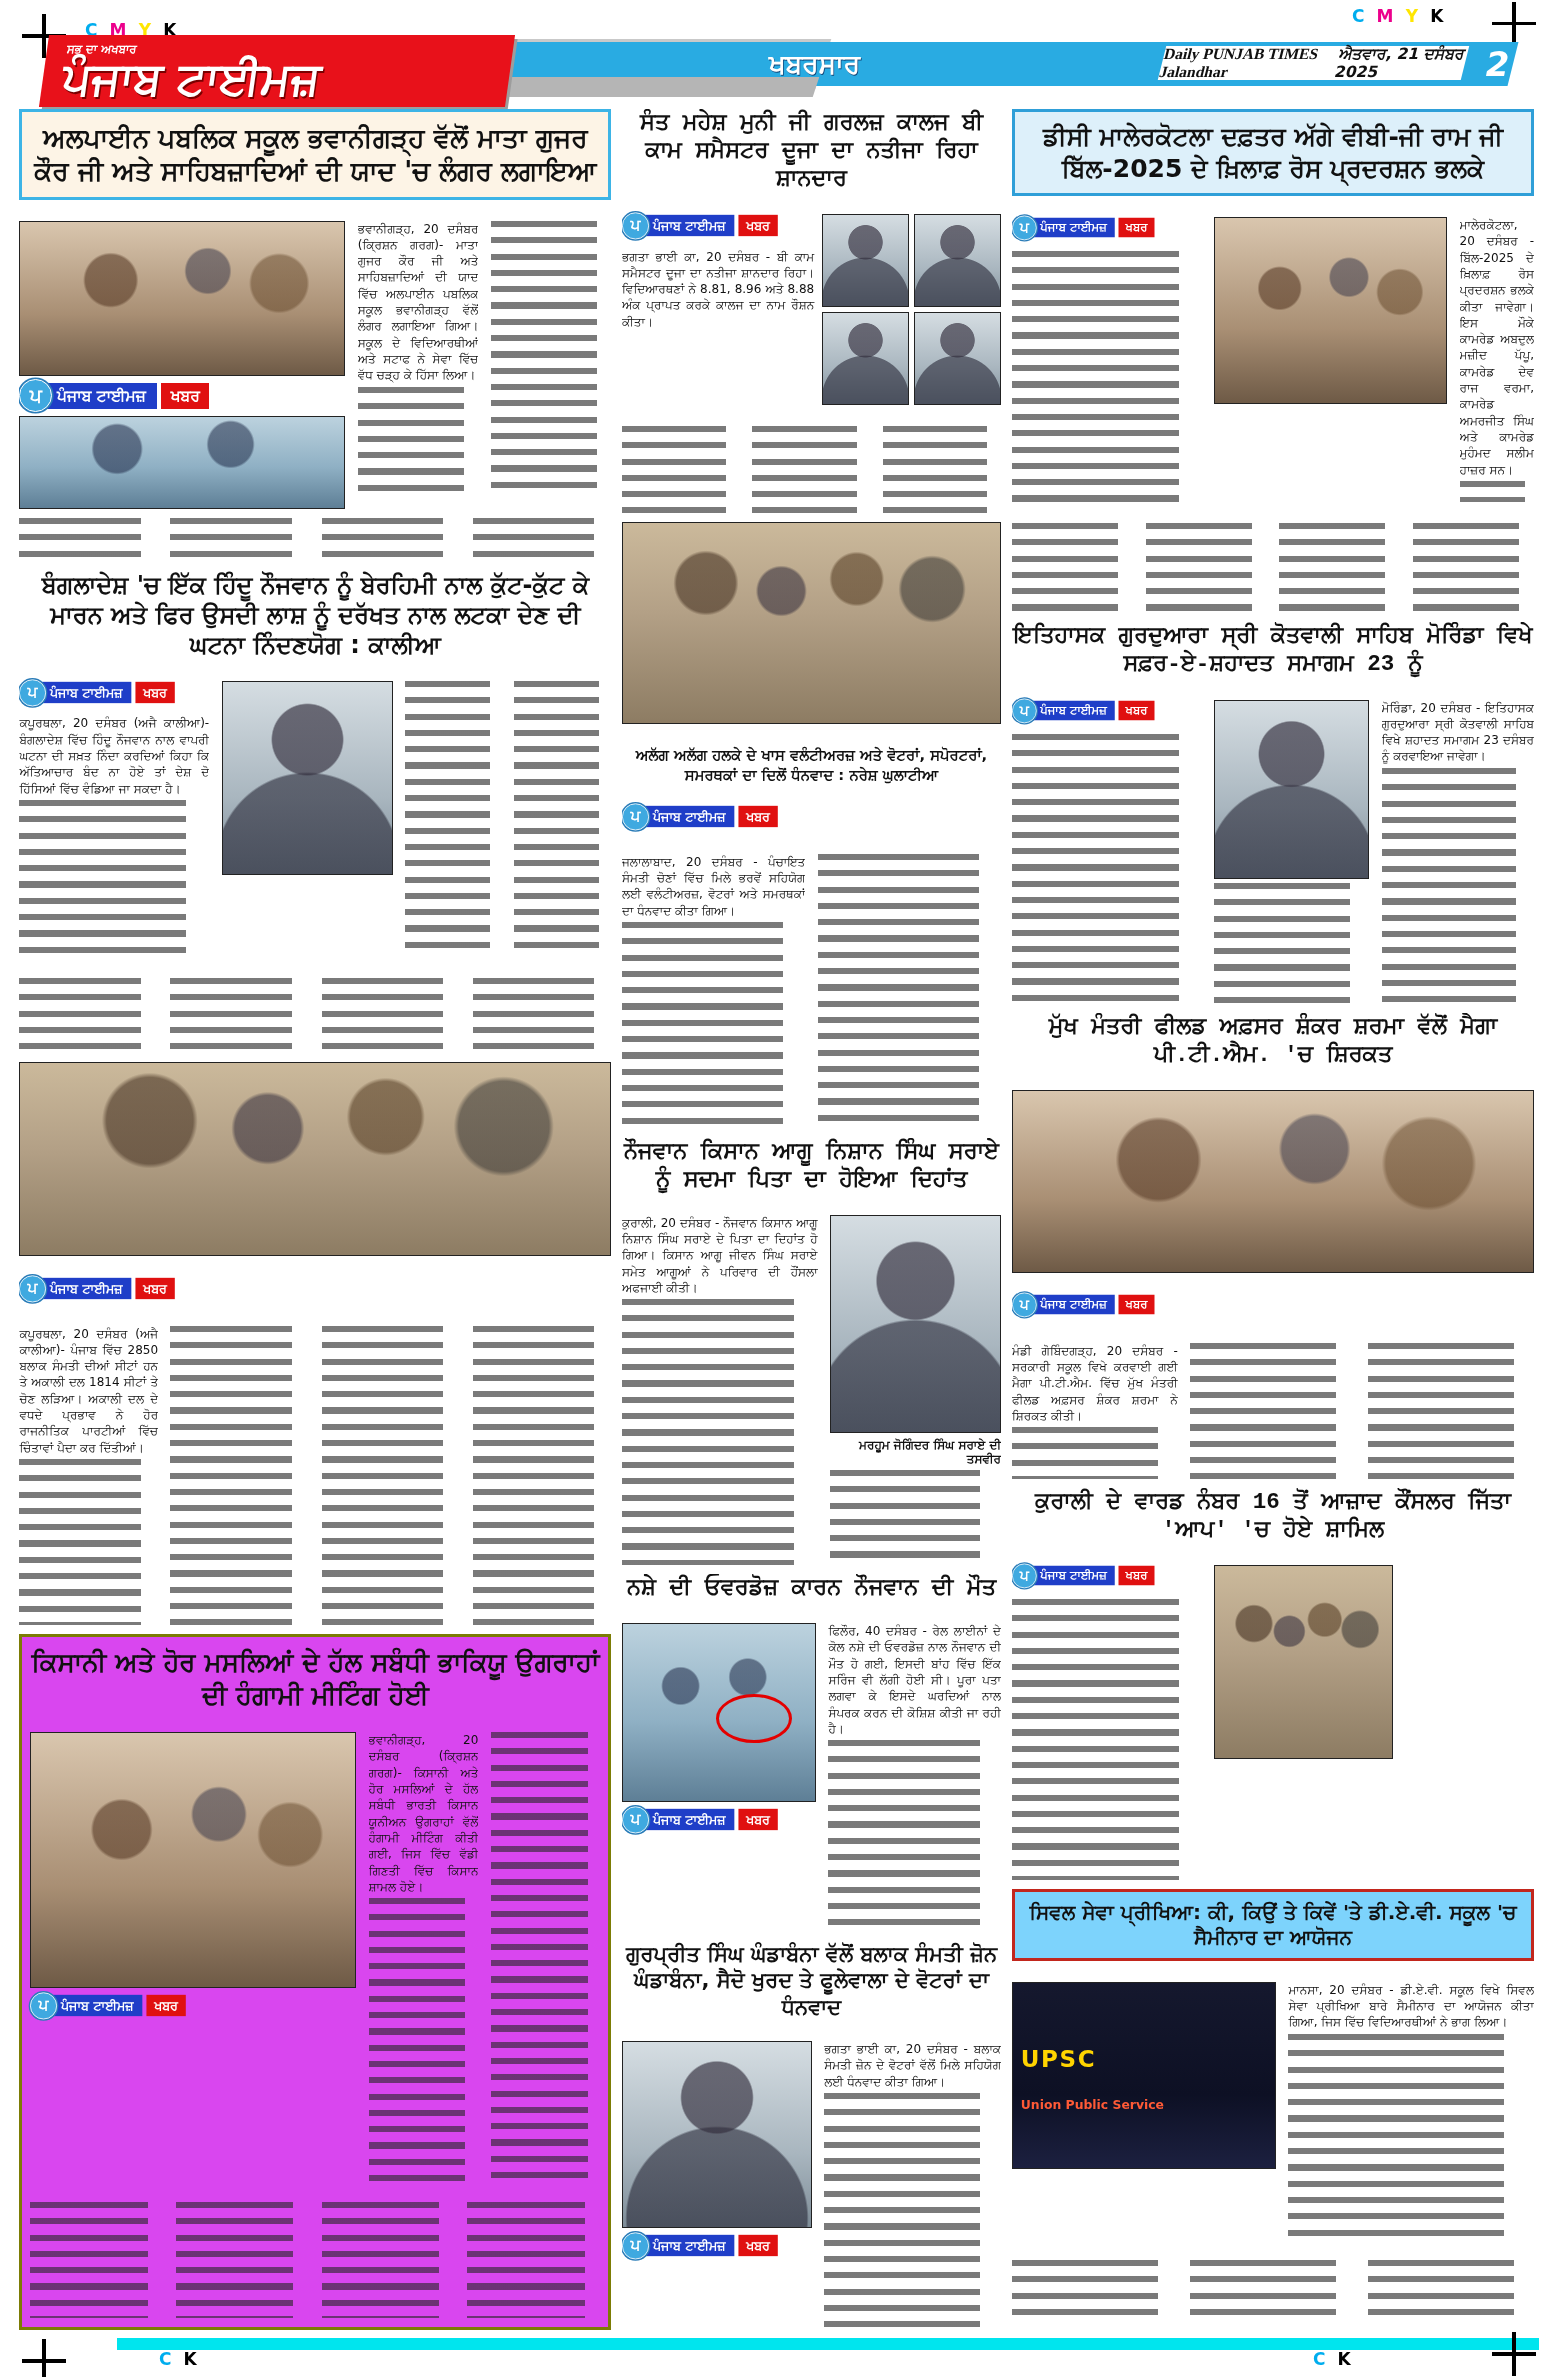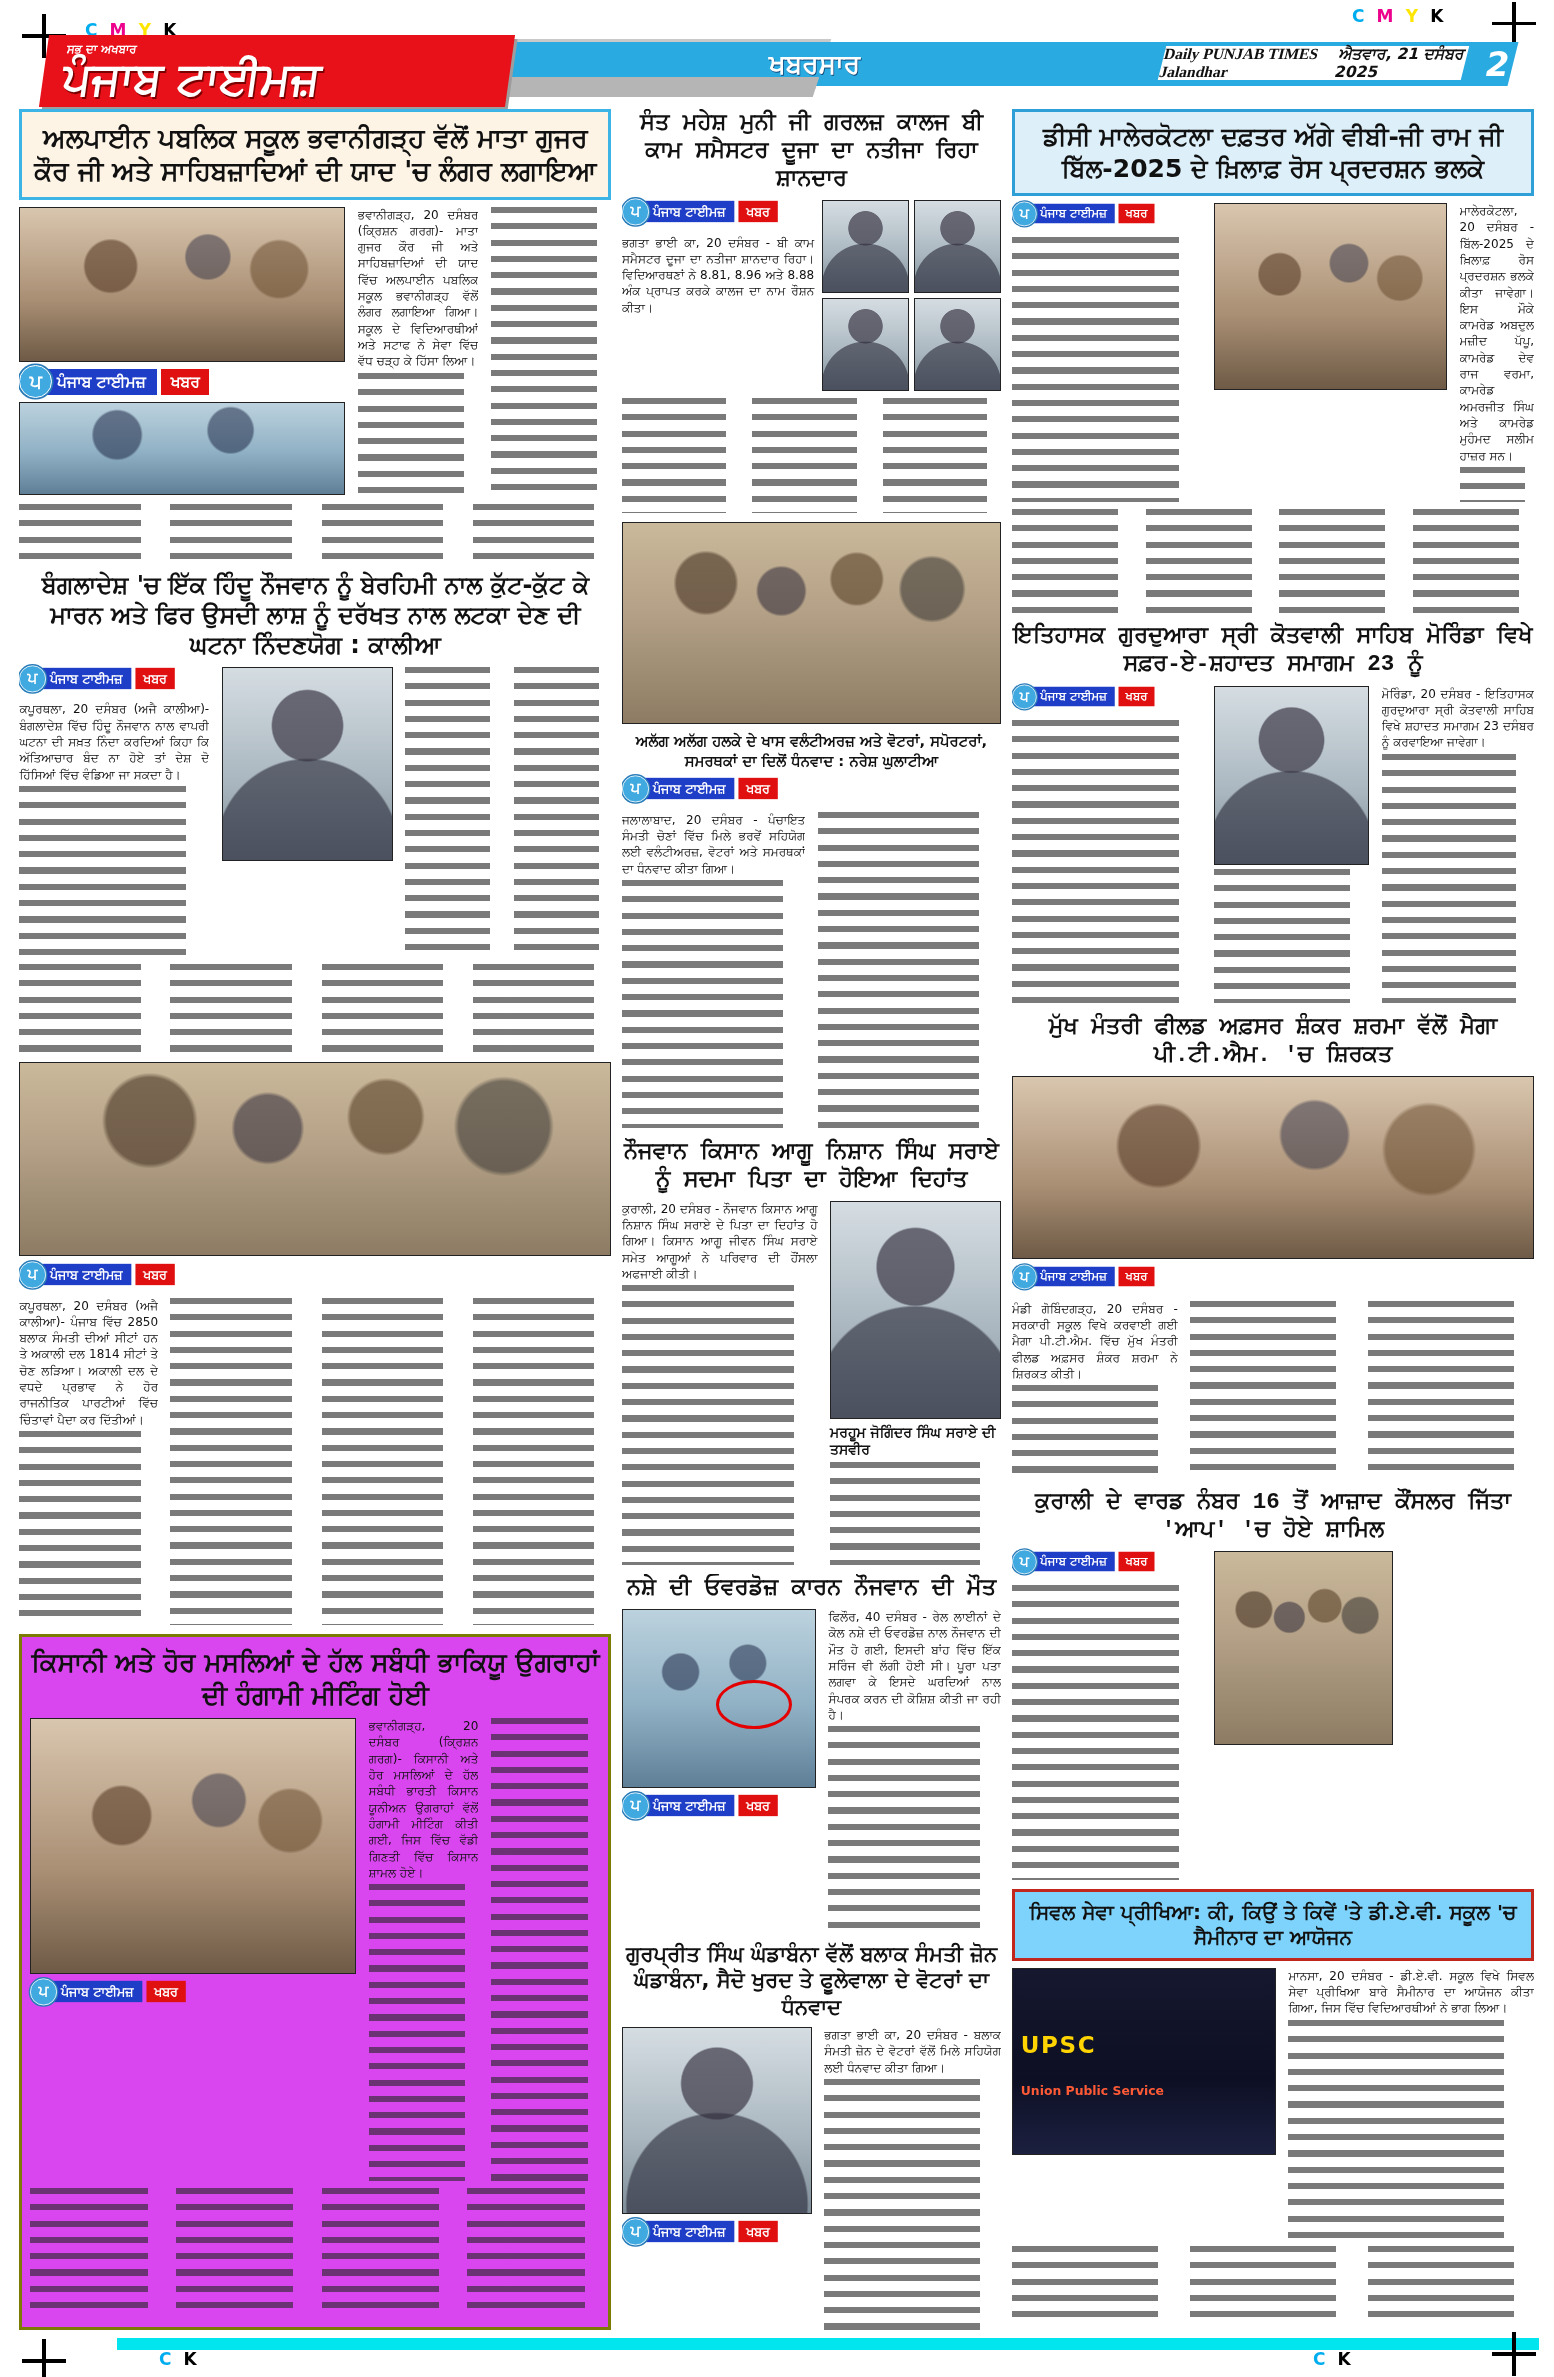--- a/index.html
+++ b/index.html
@@ -27,21 +27,21 @@
   .section-label{position:absolute;left:769px;top:11px;color:#fff;font-size:26.4px;font-weight:bold;text-shadow:0.8px 0.8px 0 #147;}
   .edition-box{position:absolute;left:1162px;top:9.3px;width:303px;height:34px;background:#fff;display:flex;align-items:center;justify-content:center;gap:9.3px;transform:skewX(-14deg);}
   .edition-en{font-family:"Liberation Serif","DejaVu Serif",serif;font-weight:bold;font-size:15.5px;}
   .edition-date{font-weight:bold;font-size:15.5px;}
   .page-num{position:absolute;left:1474px;top:4.7px;width:47px;height:44px;color:#fff;font-size:34px;font-weight:bold;font-style:italic;display:flex;align-items:center;justify-content:center;}
   
   .colgroup{position:absolute;top:109px;display:flex;flex-direction:column;gap:9.3px;}
   #col-left{left:19.4px;width:592px;}
   #col-mid{left:622px;width:379px;}
   #col-right{left:1012px;width:522px;}
-  .article{position:relative;display:flex;flex-direction:column;gap:7px;overflow:hidden;}
+  .article{position:relative;display:flex;flex-direction:column;gap:21px;overflow:hidden;}
   
   .hl{font-weight:bold;text-align:center;line-height:1.25;}
   .h-box-blue{font-size:26.4px;background:#fdf4e6;border:3.1px solid #3db4e6;padding:9.3px 7.8px;}
   .h-box-cyan{font-size:25px;background:#ddf0fa;border:3.1px solid #2f9fd8;padding:9.3px 7.8px;}
   .h-box-green{font-size:26px;background:#d946ef;border:3.1px solid #7c7c04;padding:9.3px 7.8px;}
   .h-box-red{font-size:20px;background:#7dd3fc;border:3.1px solid #c2271d;padding:7.8px 6.2px;}
   .h-plain-lg{font-size:24px;}
   .h-plain-md{font-size:22.5px;font-family:Liberation Mono, monospace;}
   .h-plain-sm{font-size:21px;}
   
@@ -65,21 +65,21 @@
   .photo.indoor{background:
       radial-gradient(circle at 28% 38%, rgba(80,50,30,.55) 0 10%, transparent 11%),
       radial-gradient(circle at 58% 32%, rgba(50,50,70,.5) 0 10%, transparent 11%),
       radial-gradient(circle at 80% 40%, rgba(90,60,30,.45) 0 10%, transparent 11%),
       linear-gradient(180deg,#d9c6ae 0%,#a98f74 60%,#6e5a46 100%);}
   .photo.portrait{background:
       radial-gradient(circle at 50% 30%, rgba(50,45,60,.65) 0 22%, transparent 23%),
       radial-gradient(circle at 50% 95%, rgba(40,40,55,.6) 0 45%, transparent 46%),
       linear-gradient(180deg,#d5dde2 0%,#a9b6bf 60%,#7e8d98 100%);}
   .photo.dark{background:linear-gradient(180deg,#15182e 0%,#0d1024 60%,#1c2040 100%);}
-  .caption{font-size:14px;font-weight:bold;text-align:left;padding:1.6px 0;}
+  .caption{font-size:12px;font-weight:bold;text-align:right;padding:1.6px 0;}
   .ann-circle{position:absolute;border:3.1px solid #e40000;border-radius:50%;}
   .photo-upsc-t1{position:absolute;left:7.8px;top:34%;color:#ffd400;font-weight:bold;font-size:23px;letter-spacing:1.6px;}
   .photo-upsc-t2{position:absolute;left:7.8px;top:62%;color:#ff5a36;font-weight:bold;font-size:12.4px;}
   
   .bodywrap{display:flex;gap:12.4px;flex:1 1 auto;min-height:0;}
   .bcol{flex:1 1 0;overflow:hidden;display:flex;flex-direction:column;}
   .snippet{font-size:12px;line-height:16.3px;text-align:justify;margin:0 0 3.1px 0;}
   .fill{flex:1 1 auto;background:repeating-linear-gradient(to bottom,rgba(40,40,40,.62) 0 6.2px,transparent 6.2px 16.3px);
     -webkit-mask-image:repeating-linear-gradient(to right,#000 0 88%,transparent 88% 100%);}
   .media-row{display:flex;gap:7.8px;flex:0 0 auto;}

